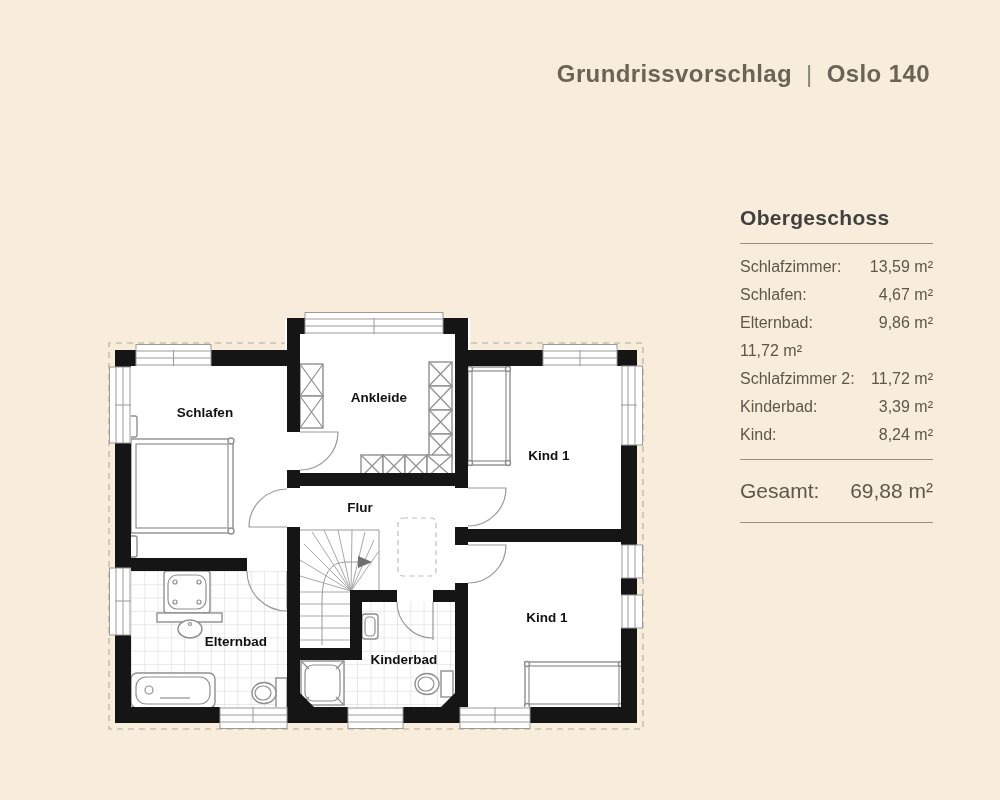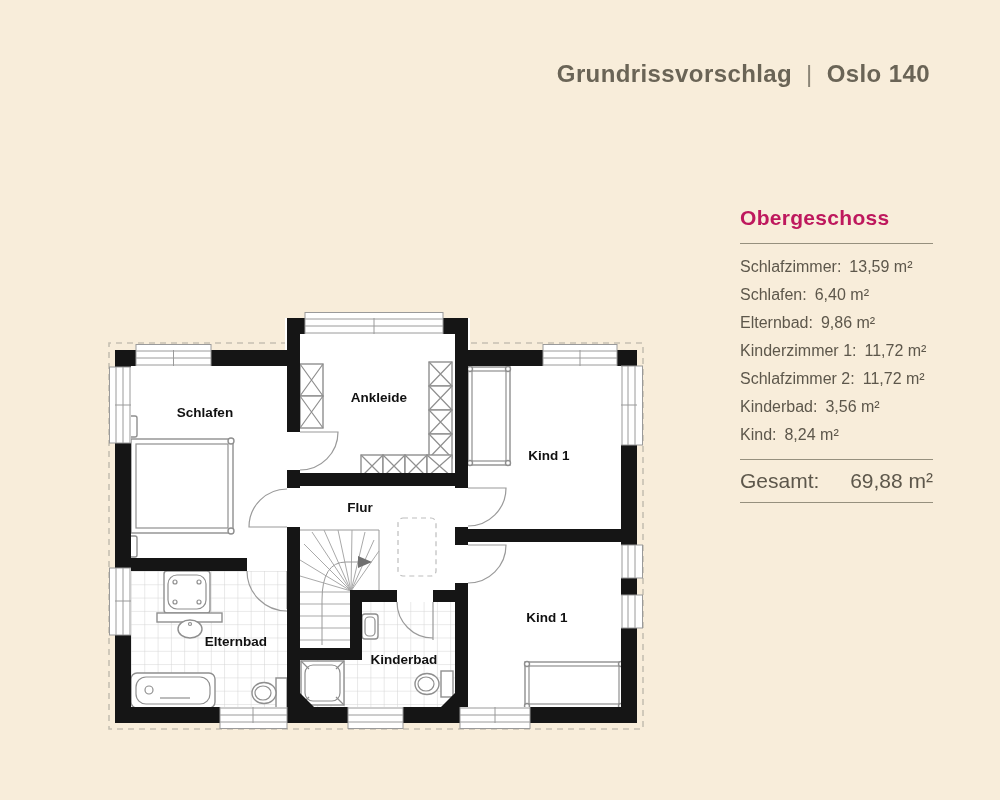--- a/index.html
+++ b/index.html
@@ -15,32 +15,32 @@
     white-space:nowrap;
     margin-left:22px;
   }
   .page-title .sep{margin:0 14px;font-weight:400;color:#8a8476;}
   
   .panel{
     position:absolute;left:740px;top:206px;width:193px;
     color:#5d574b;
   }
   .panel h2{
-    margin:0;font-size:21px;font-weight:bold;letter-spacing:.3px;color:#be185d;
+    margin:0;font-size:21px;font-weight:bold;letter-spacing:.3px;color:#404040;
   }
   .panel .rule{border:none;border-top:1.5px solid #96907e;margin:13px 0 9px 0;}
   .panel .row{
-    display:flex;justify-content:flex-start;
+    display:flex;justify-content:space-between;
     font-size:16px;line-height:28px;white-space:nowrap;gap:8px;
   }
   .panel .total{
     display:flex;justify-content:space-between;align-items:baseline;
     font-size:21px;line-height:30px;
     border-top:1.5px solid #96907e;border-bottom:1.5px solid #96907e;
-    margin-top:10px;padding:6px 0;
+    margin-top:10px;padding:16px 0;
   }
   
   svg{position:absolute;left:0;top:0;}
   .wall{fill:#151515;stroke:none;}
   .furn{stroke:#8f8f8f;stroke-width:1.4;fill:#ffffff;}
   .furnl{stroke:#8f8f8f;stroke-width:1.2;fill:none;}
   .thin{stroke:#9a9a9a;stroke-width:1;fill:none;}
   .stair{stroke:#a9a9a9;stroke-width:1;fill:none;}
   .door{stroke:#9a9a9a;stroke-width:1.2;fill:none;}
   .roomlabel{
@@ -293,37 +293,36 @@
 
 <div class="panel">
   <h2>Obergeschoss</h2>
   <hr class="rule">
   <div class="row">
     <span>Schlafzimmer:</span>
     <span>13,59 m²</span>
   </div>
   <div class="row">
     <span>Schlafen:</span>
-    <span>6,40 m²</span>
+    <span>4,67 m²</span>
   </div>
   <div class="row">
     <span>Elternbad:</span>
     <span>9,86 m²</span>
   </div>
   <div class="row">
-    <span>Kinderzimmer 1:</span>
     <span>11,72 m²</span>
   </div>
   <div class="row">
     <span>Schlafzimmer 2:</span>
     <span>11,72 m²</span>
   </div>
   <div class="row">
     <span>Kinderbad:</span>
-    <span>3,56 m²</span>
+    <span>3,39 m²</span>
   </div>
   <div class="row">
     <span>Kind:</span>
     <span>8,24 m²</span>
   </div>
   <div class="total">
     <span>Gesamt:</span>
     <span>69,88 m²</span>
   </div>
 </div>

